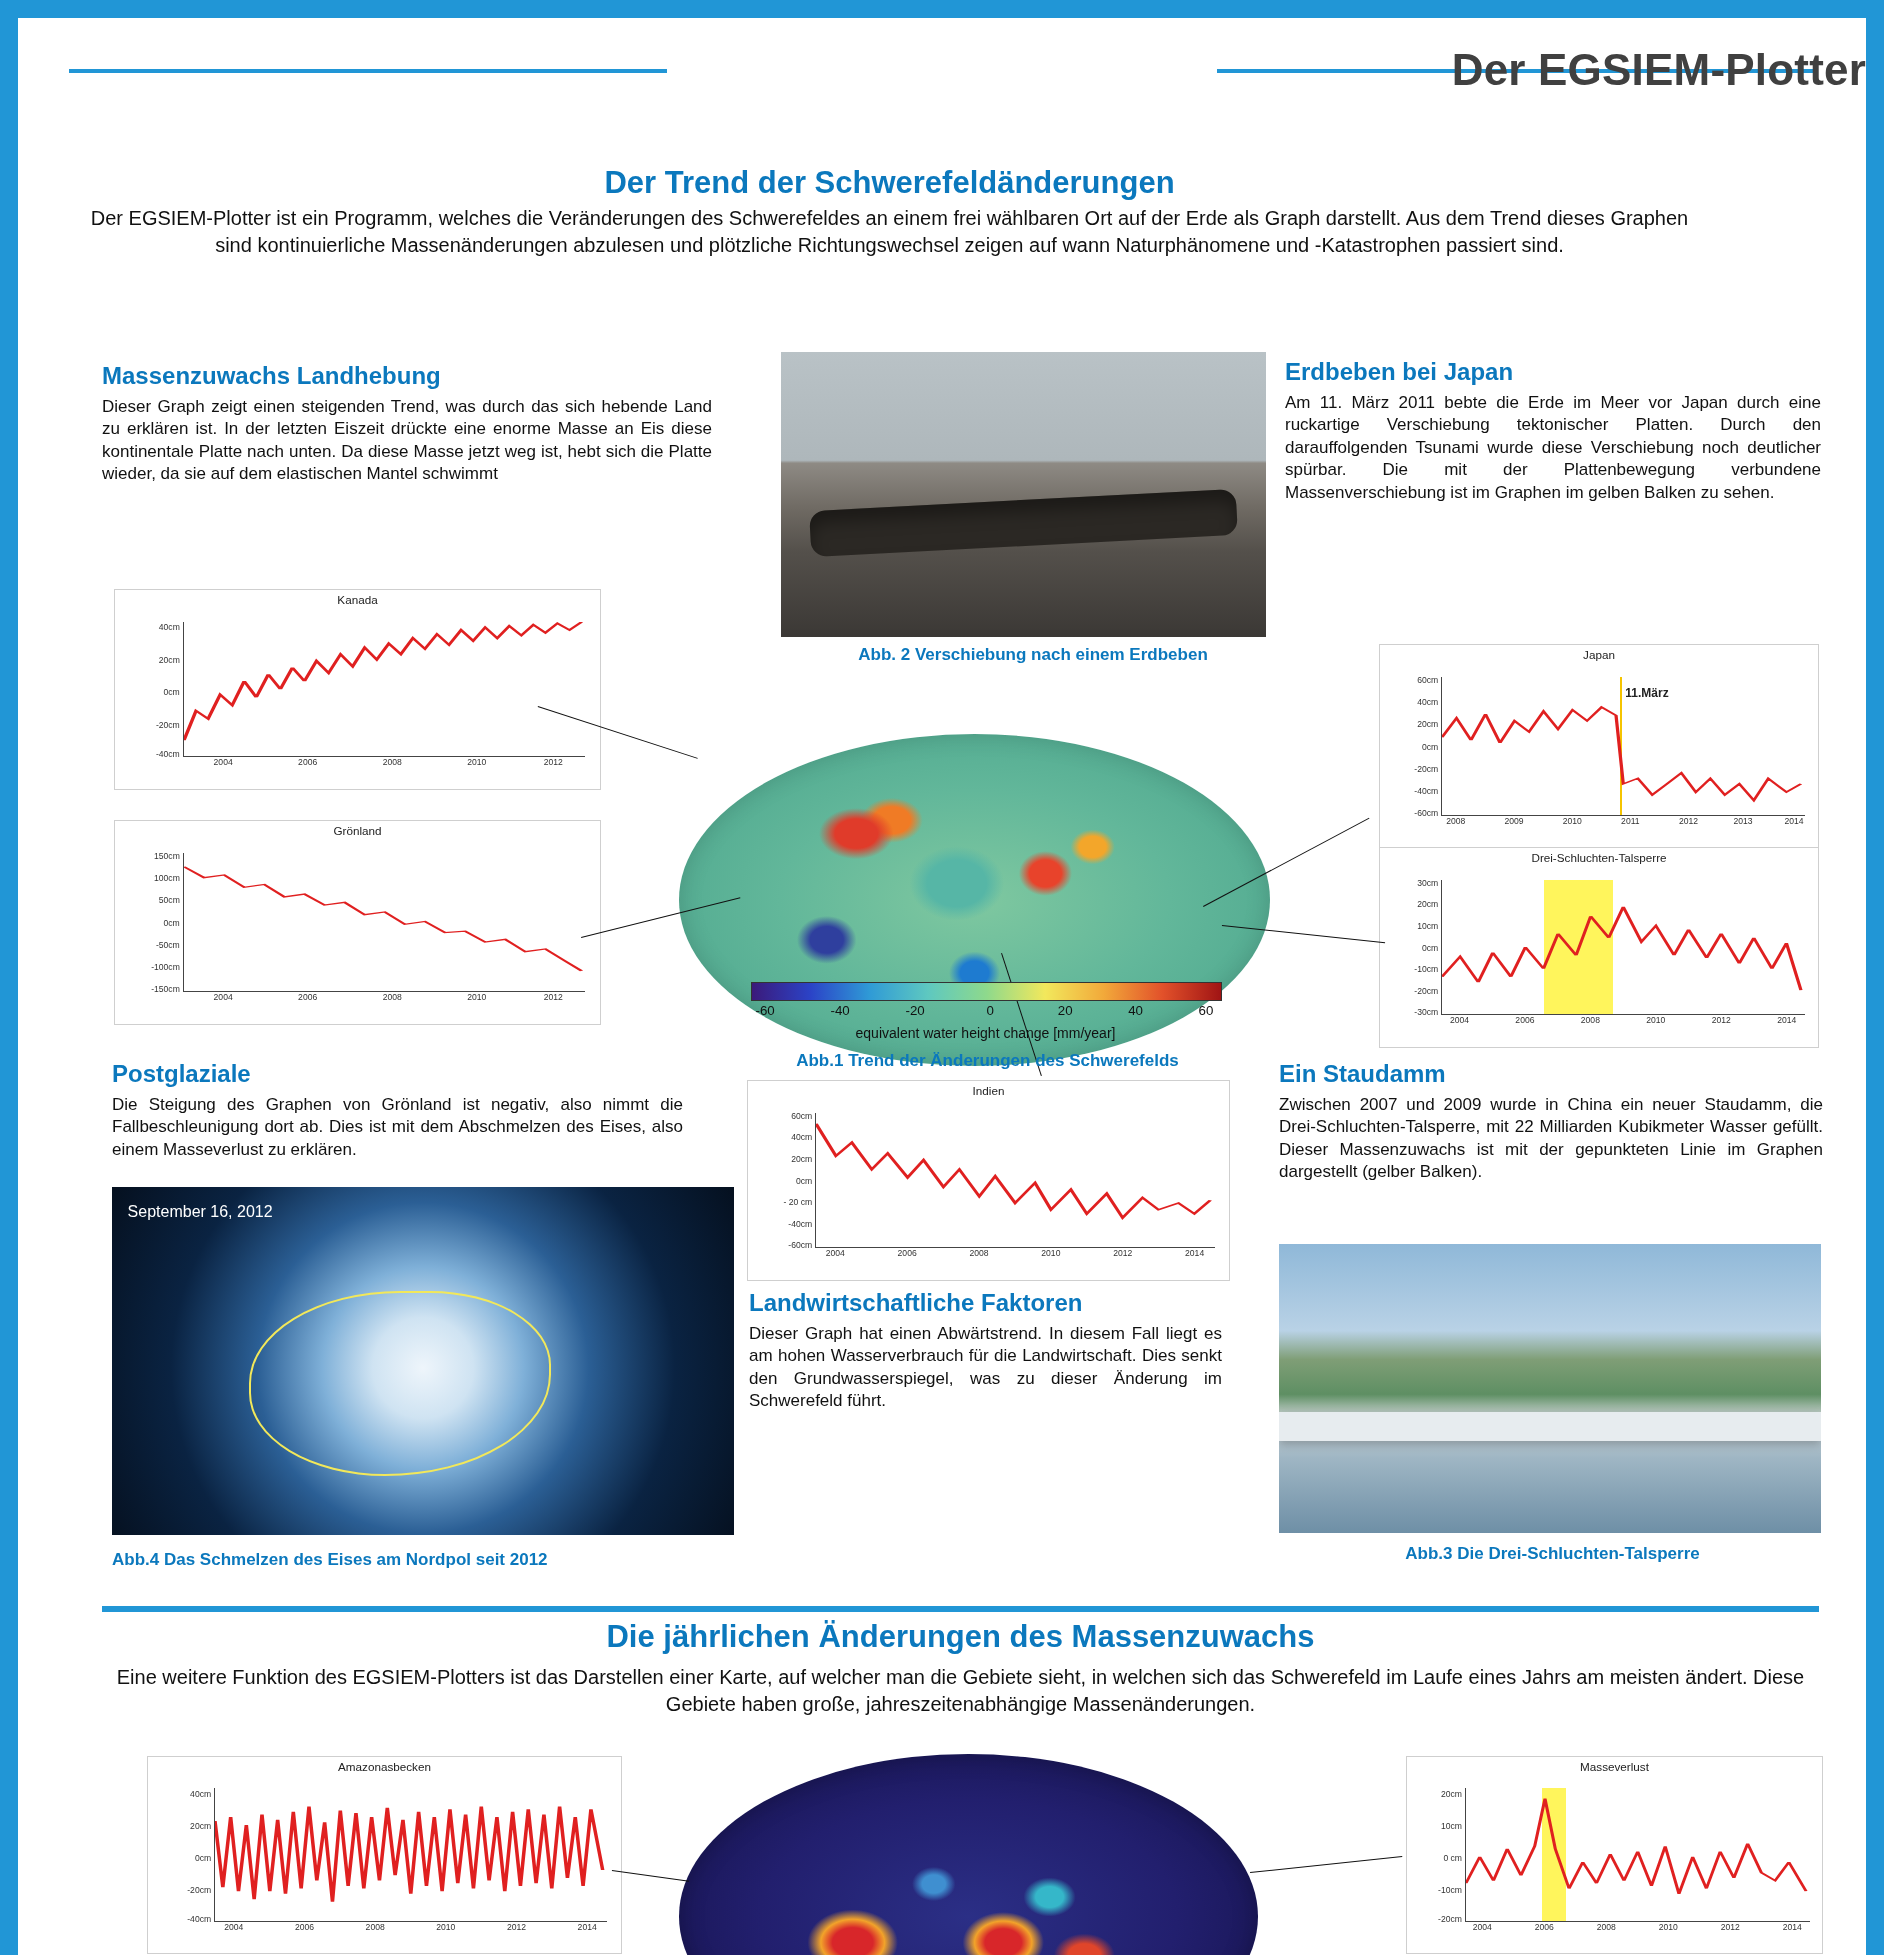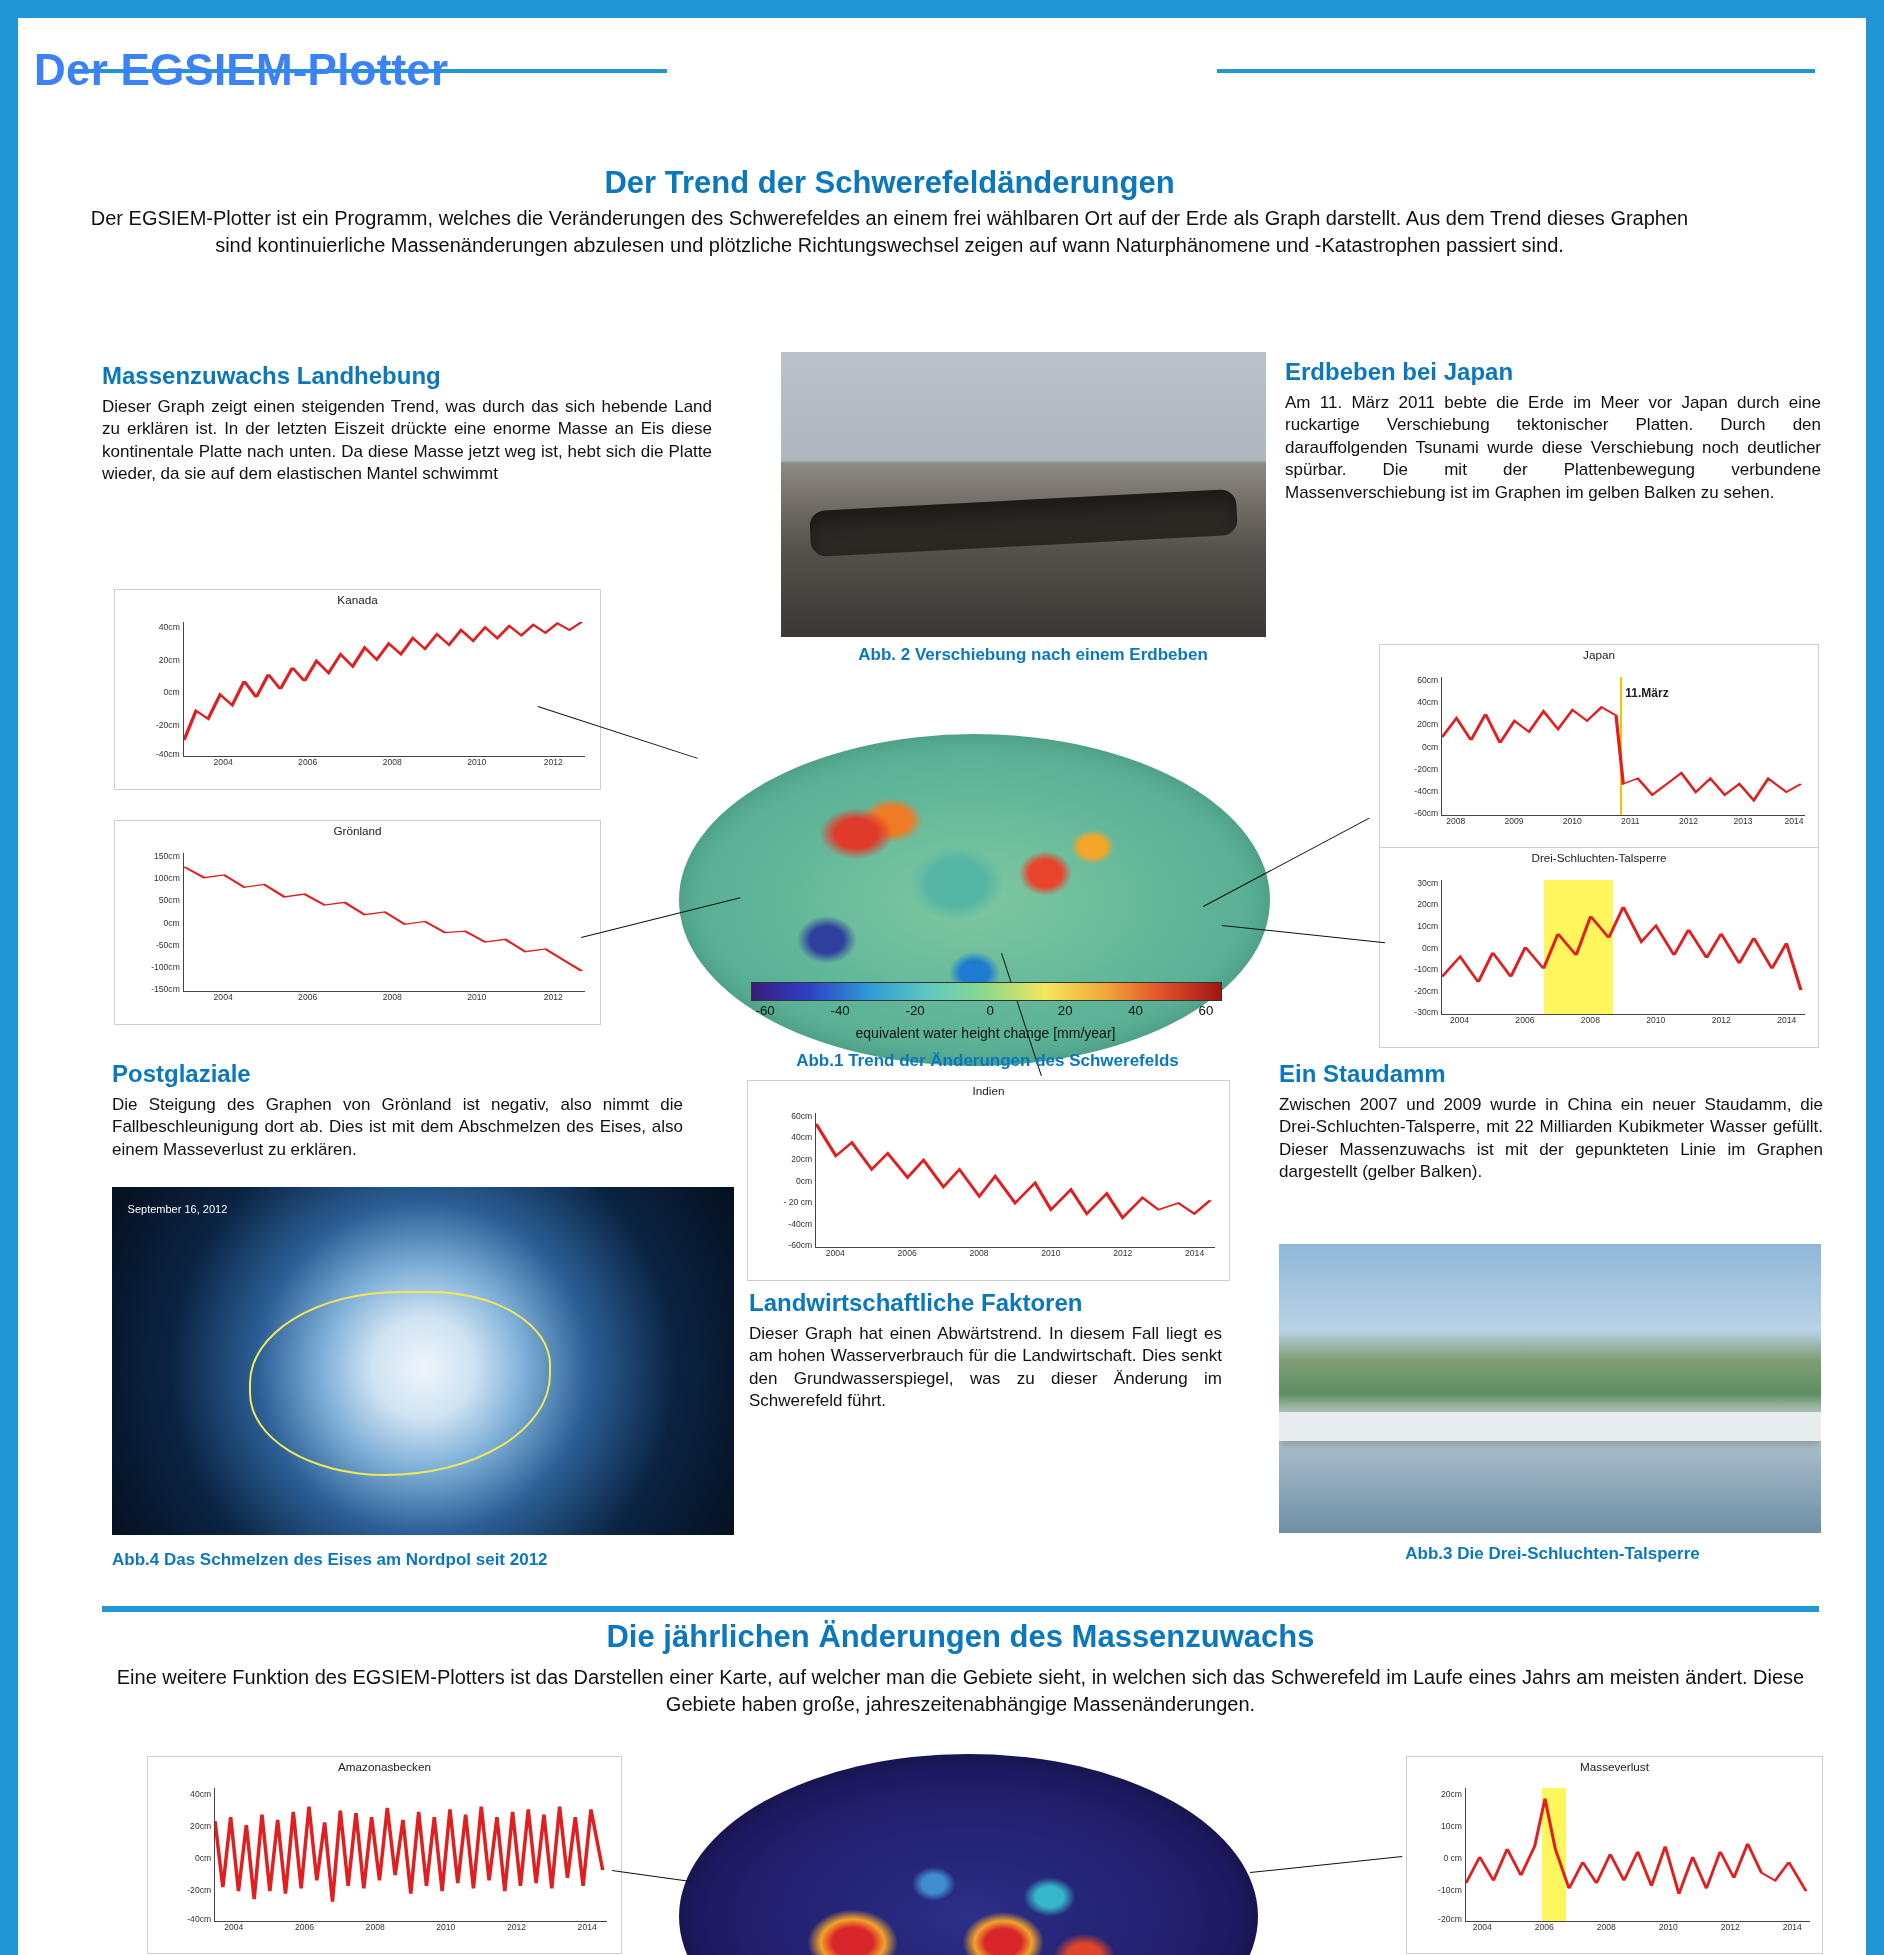--- a/index.html
+++ b/index.html
@@ -16,22 +16,22 @@
     border:18px solid #2196d6;
     background:#ffffff;
   }
   .inner{position:absolute;left:0;top:0;right:0;bottom:0;}
 
   
   .title-band{position:absolute;left:0;top:27px;width:100%;height:47px;}
   .title-rule-left{position:absolute;left:51px;top:23.5px;width:598px;height:4.7px;background:#2196d6;}
   .title-rule-right{position:absolute;right:51px;top:23.5px;width:598px;height:4.7px;background:#2196d6;}
   .poster-title{
-    position:absolute;left:16px;right:0;top:0;text-align:left;
-    font-size:44px;font-weight:bold;color:#3b82f6;letter-spacing:0.2px;
+    position:absolute;left:0;right:0;top:0;text-align:right;
+    font-size:44px;font-weight:bold;color:#404040;letter-spacing:0.2px;
   }
 
   .section-title{
     text-align:center;font-size:31px;font-weight:bold;color:#0b78bd;
   }
   .section-text{
     text-align:center;font-size:20px;line-height:1.36;color:#111;
   }
   .blue-rule{background:#2196d6;height:5.5px;}
 
@@ -279,21 +279,21 @@
   </div>
   <div class="cbar-label" style="left:725px;top:1007px;width:485px;">equivalent water height change [mm/year]</div>
   <div class="abs cap" style="left:725px;top:1032px;width:489px;text-align:center;">Abb.1 Trend der Änderungen des Schwerefelds</div>
 
   <div class="abs" style="left:94px;top:1042px;width:571px;">
     <h3 class="sub">Postglaziale</h3>
     <p class="body">Die Steigung des  Graphen von Grönland ist negativ, also nimmt die Fallbeschleunigung dort ab. Dies ist mit dem Abschmelzen des Eises, also einem Masseverlust zu erklären.</p>
   </div>
 
   <div class="photo ph-pole" style="left:94px;top:1169px;width:622px;height:348px;">
-    <div class="abs" style="left:15.6px;top:15.6px;font-size:11px;color:#ffffff;">September 16, 2012</div>
+    <div class="abs" style="left:15.6px;top:15.6px;font-size:16px;color:#ffffff;">September 16, 2012</div>
   </div>
   <div class="abs cap" style="left:94px;top:1531px;width:641px;">Abb.4 Das Schmelzen des Eises am Nordpol seit 2012</div>
 
   <div class="abs" style="left:1261px;top:1042px;width:544px;">
     <h3 class="sub">Ein Staudamm</h3>
     <p class="body">Zwischen 2007 und 2009 wurde in China ein neuer Staudamm, die Drei-Schluchten-Talsperre, mit 22 Milliarden Kubikmeter Wasser gefüllt. Dieser Massenzuwachs ist mit der gepunkteten Linie im Graphen dargestellt (gelber Balken).</p>
   </div>
   <div class="photo ph-dam" style="left:1261px;top:1226px;width:542px;height:289px;"></div>
   <div class="abs cap" style="left:1261px;top:1525px;width:547px;text-align:center;">Abb.3 Die Drei-Schluchten-Talsperre</div>
 

